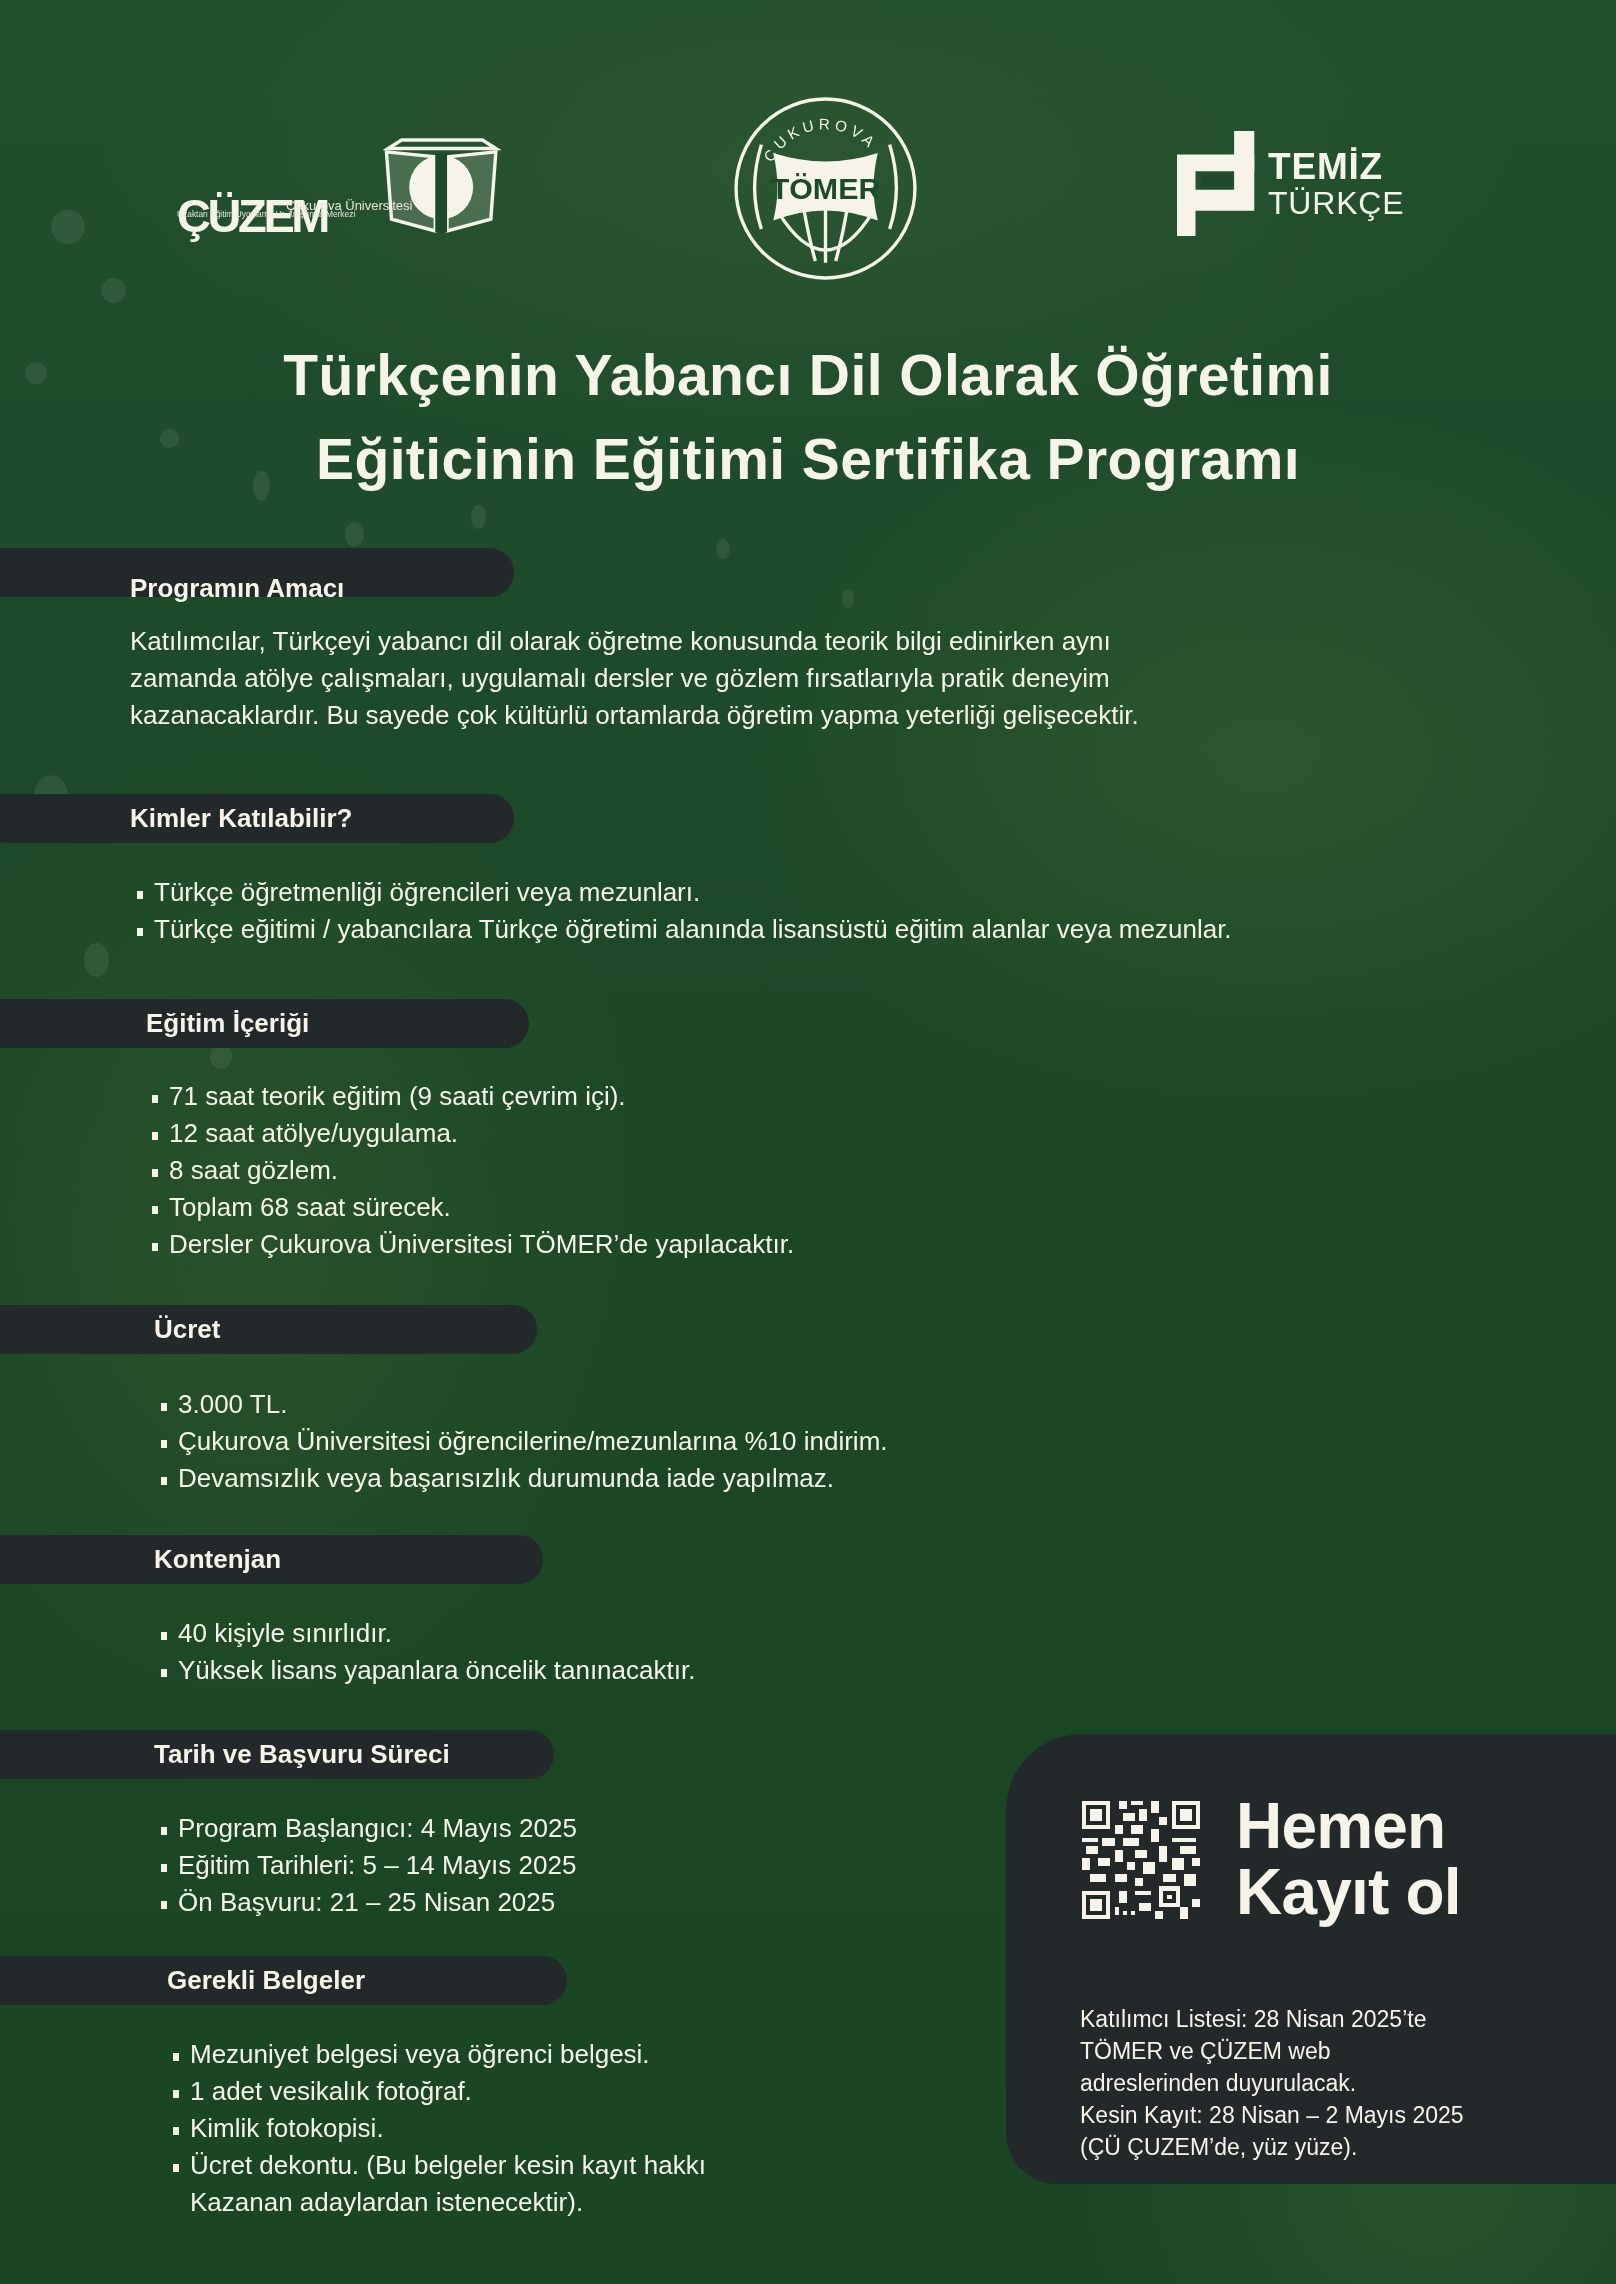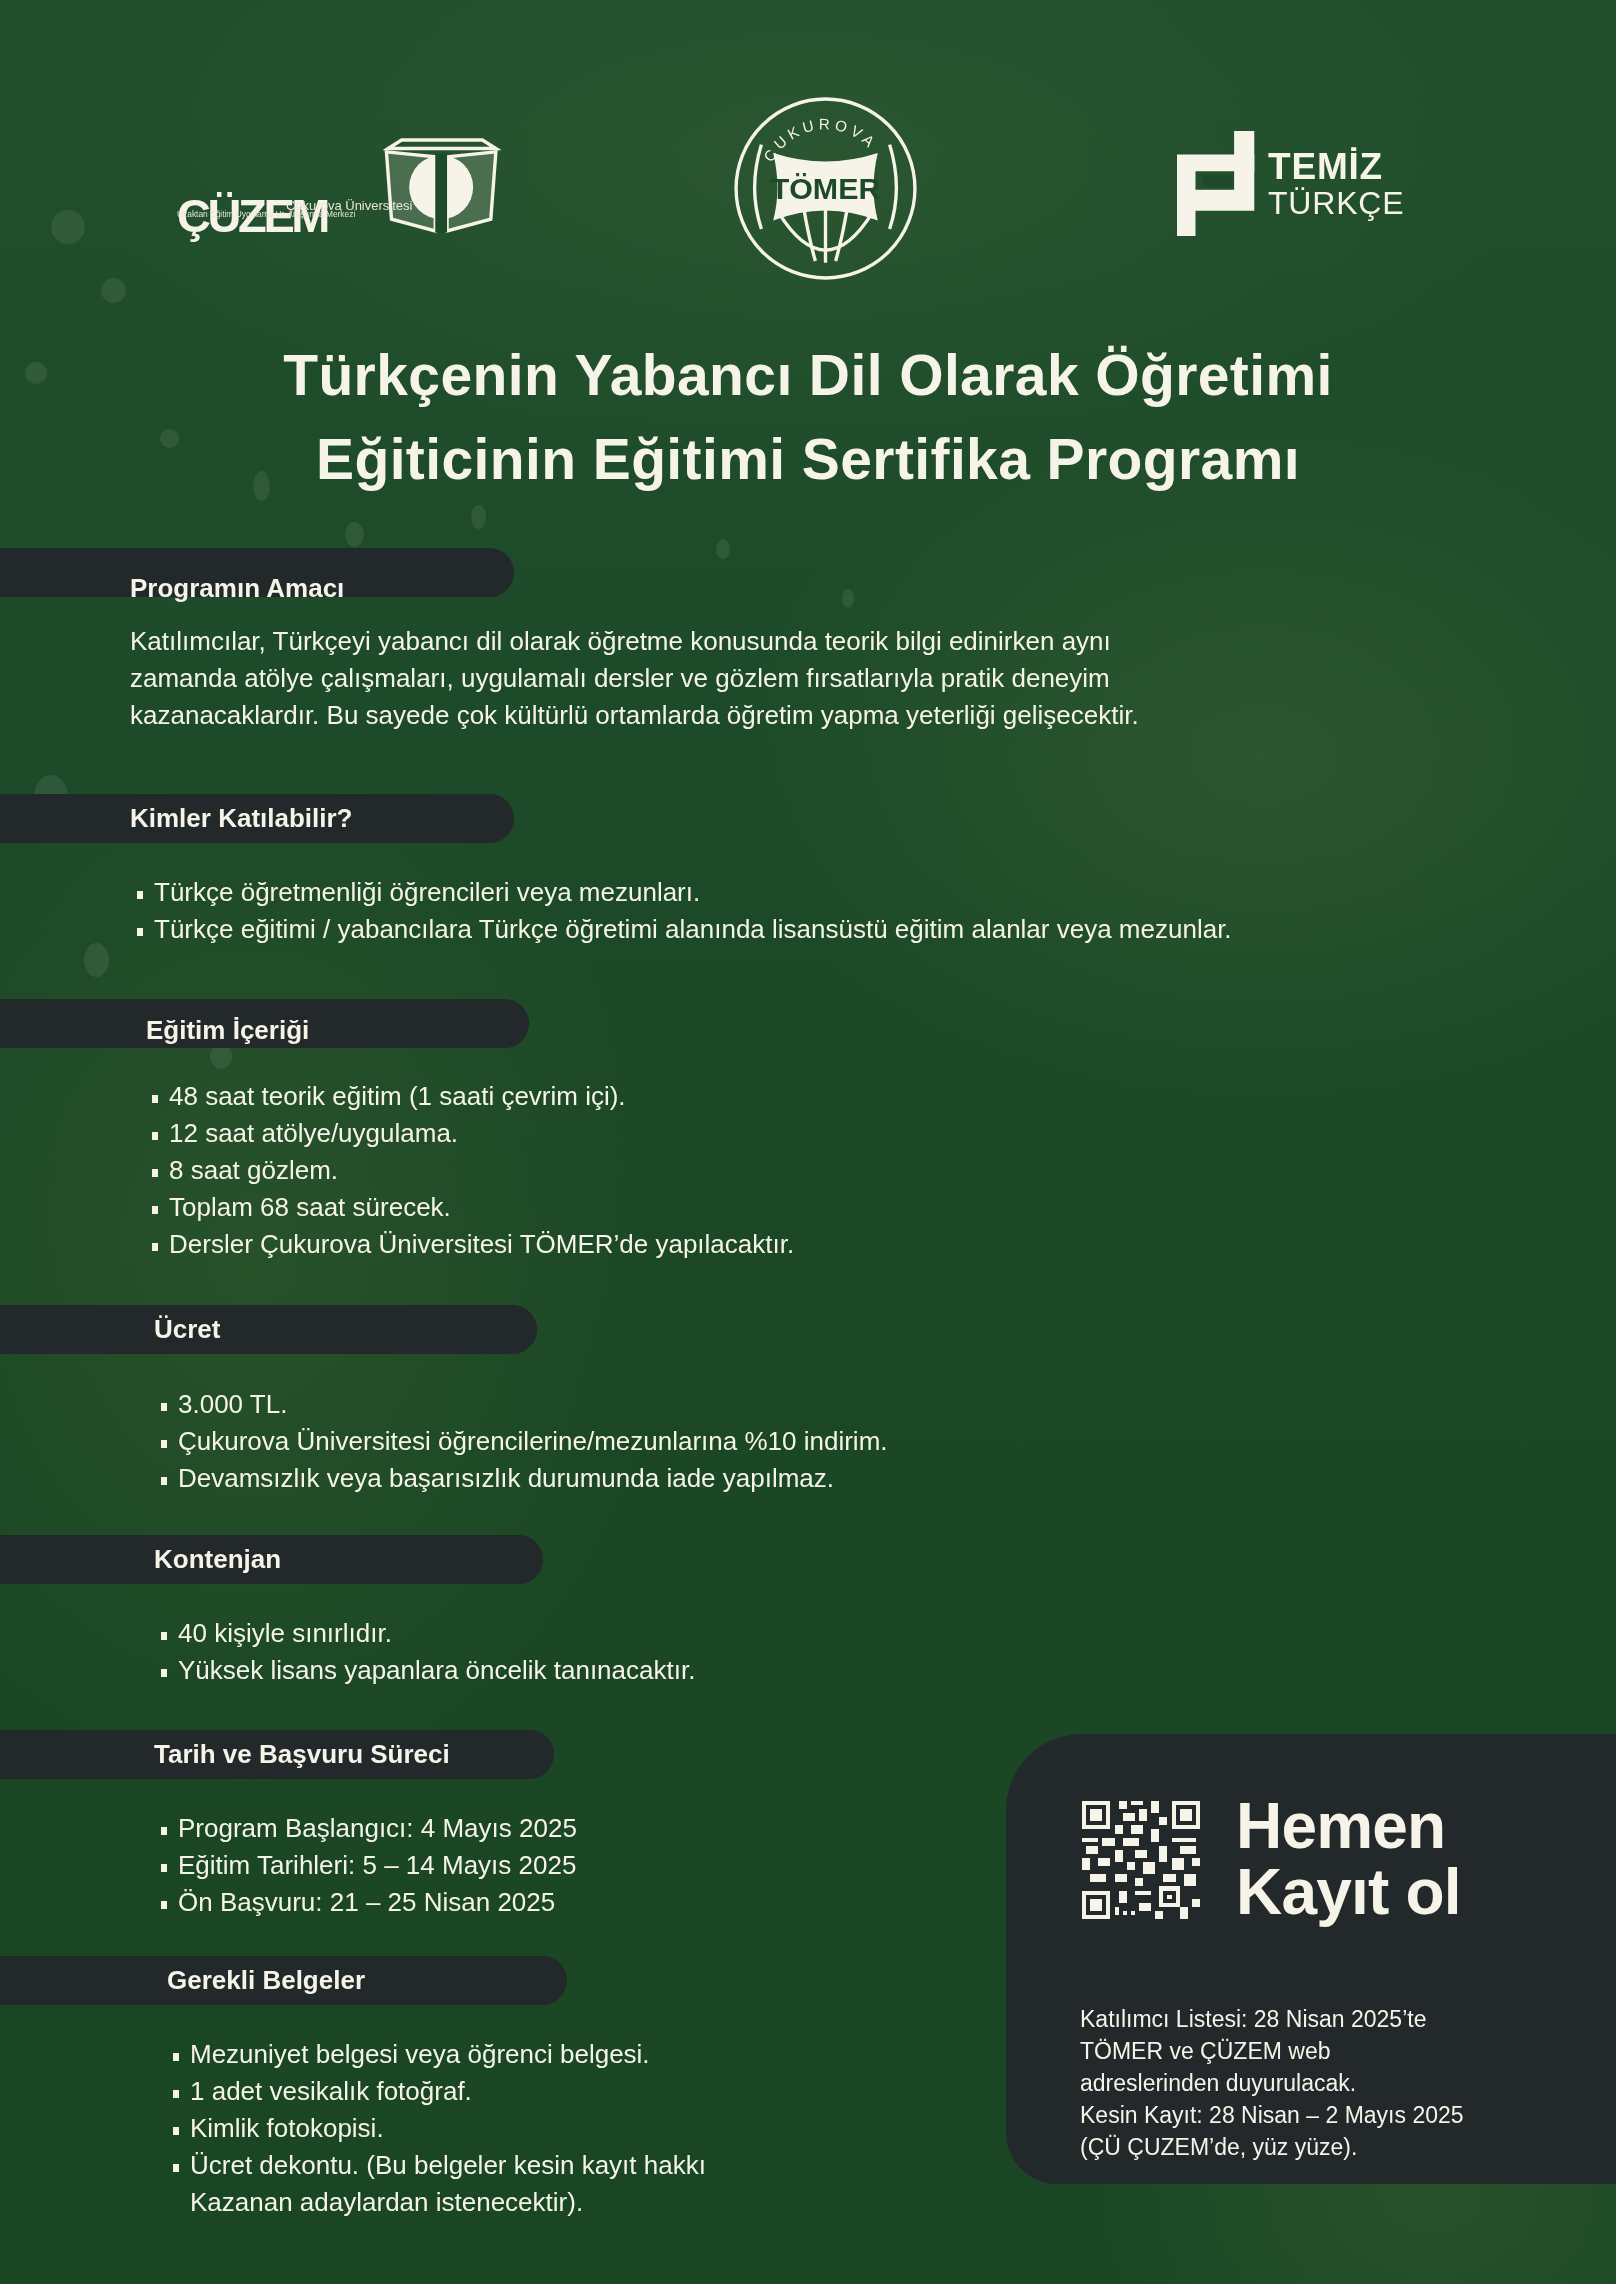--- a/index.html
+++ b/index.html
@@ -121,24 +121,24 @@
 
 <div class="pill" style="top:794px;width:514px;">
   <span style="left:130px;">Kimler Katılabilir?</span>
 </div>
 <ul class="list" style="left:137px;top:874px;">
   <li>Türkçe öğretmenliği öğrencileri veya mezunları.</li>
   <li>Türkçe eğitimi / yabancılara Türkçe öğretimi alanında lisansüstü eğitim alanlar veya mezunlar.</li>
 </ul>
 
 <div class="pill" style="top:999px;width:529px;">
-  <span style="left:146px;margin-top:7px;">Eğitim İçeriği</span>
+  <span style="left:146px;">Eğitim İçeriği</span>
 </div>
 <ul class="list" style="left:152px;top:1078px;">
-  <li>48 saat teorik eğitim (1 saati çevrim içi).</li>
+  <li>71 saat teorik eğitim (9 saati çevrim içi).</li>
   <li>12 saat atölye/uygulama.</li>
   <li>8 saat gözlem.</li>
   <li>Toplam 68 saat sürecek.</li>
   <li>Dersler Çukurova Üniversitesi TÖMER’de yapılacaktır.</li>
 </ul>
 
 <div class="pill" style="top:1305px;width:537px;">
   <span style="left:154px;">Ücret</span>
 </div>
 <ul class="list" style="left:161px;top:1386px;">

